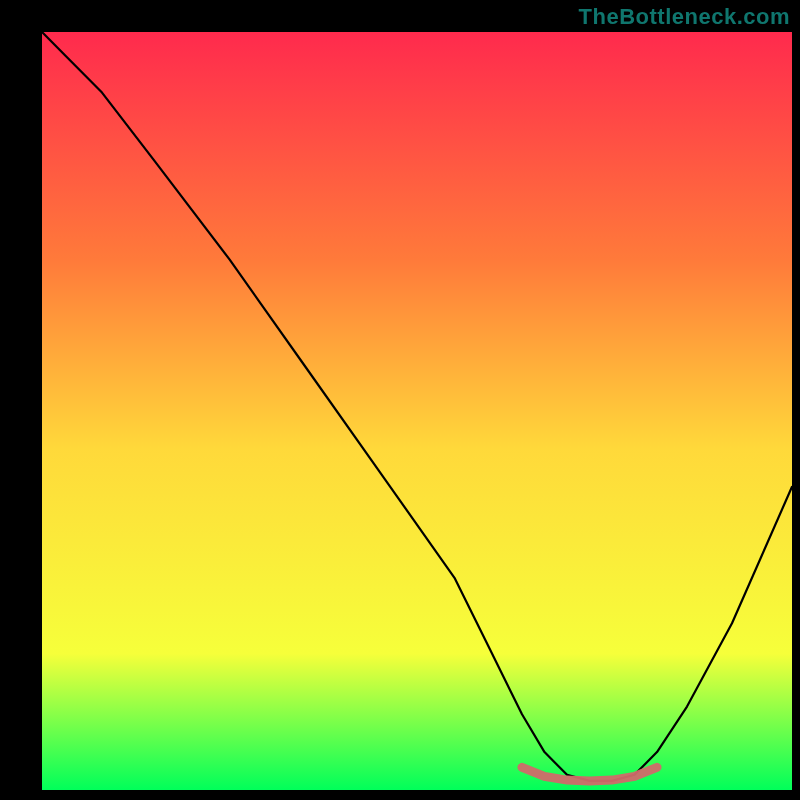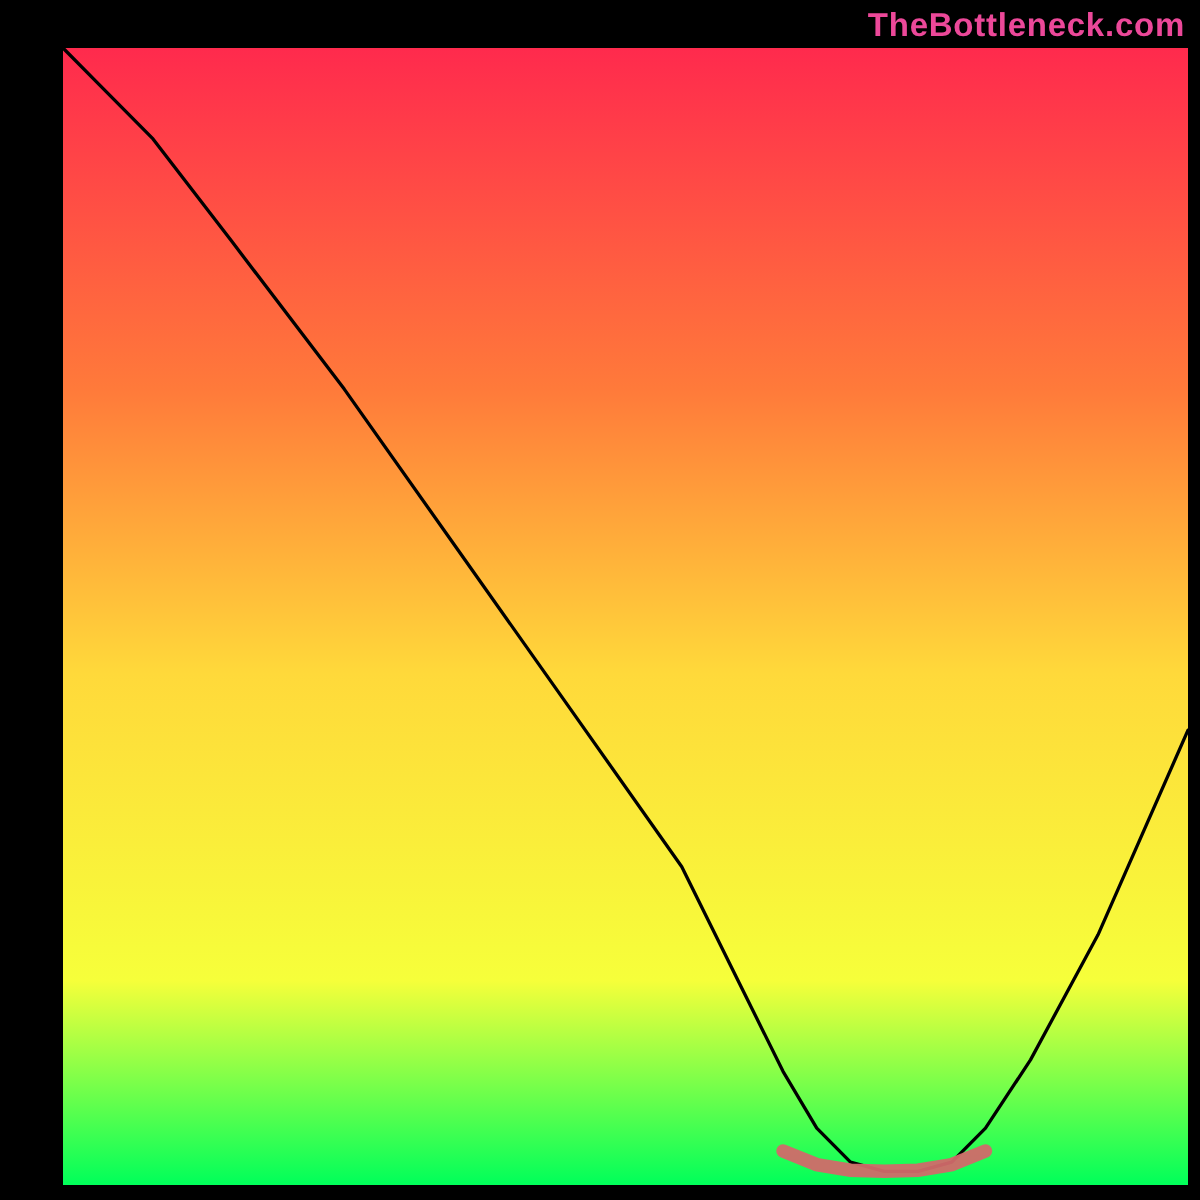--- a/index.html
+++ b/index.html
@@ -14,21 +14,21 @@
   .frame {
     position: relative;
     width: 800px;
     height: 800px;
     background: #000;
   }
   .watermark {
     position: absolute;
     top: 4px;
     right: 10px;
-    color: #ec4899;
+    color: #0f766e;
     font-size: 22px;
     font-weight: 600;
     letter-spacing: 0.5px;
     z-index: 10;
   }
   svg {
     position: absolute;
     top: 0;
     left: 0;
   }

